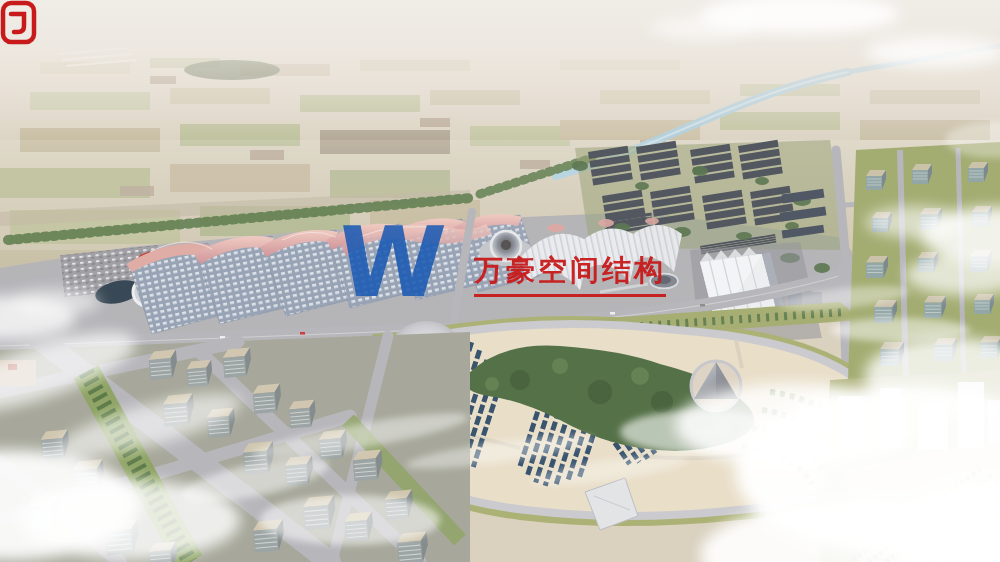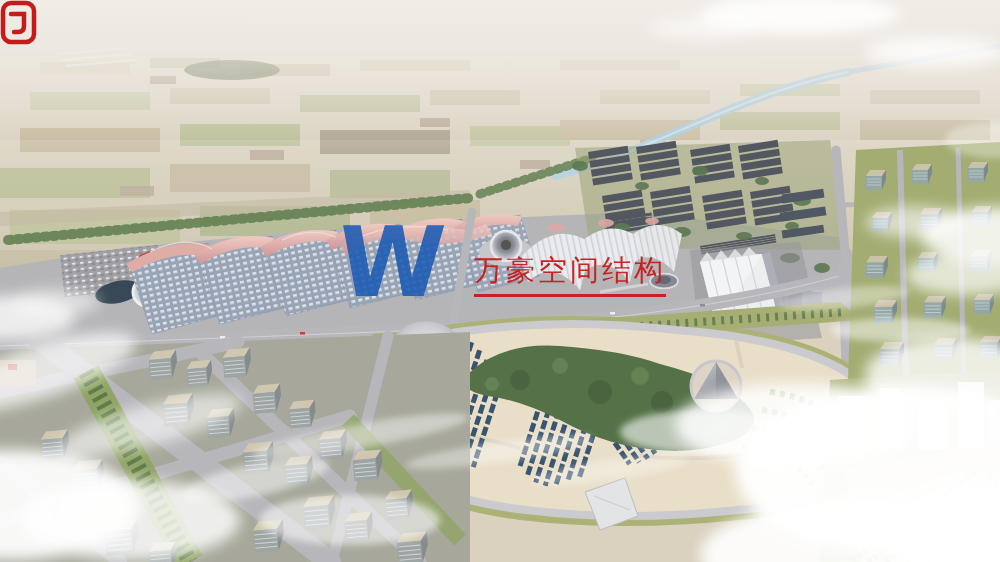--- a/index.html
+++ b/index.html
@@ -19,21 +19,21 @@
 
   
   .wm{position:absolute;pointer-events:none;}
   .wm-w{left:338px;top:220px;width:110px;height:92px;
         font-family:"DejaVu Sans",sans-serif;font-weight:bold;font-size:97px;line-height:86px;
         color:var(--logo_blue,#1b5ab2);opacity:.88;transform:skewX(-3deg);}
   .wm-emblem{left:364px;top:245px;}
   .wm-logotext{left:315px;top:287px;font-weight:bold;font-size:23px;letter-spacing:9px;
         color:var(--logo_blue,#1b5ab2);opacity:.8;}
   .wm-cn{left:474px;top:251px;font-family:"Liberation Serif","DejaVu Serif",serif;
-        font-weight:normal;font-size:29px;letter-spacing:3px;color:var(--watermark_red,#c81a1a);
+        font-weight:bold;font-size:29px;letter-spacing:3px;color:var(--watermark_red,#c81a1a);
         border-bottom:3px solid var(--watermark_red,#c81a1a);padding-bottom:3px;opacity:.95;}
   .wm-url{left:437px;top:288px;font-family:"Liberation Serif","DejaVu Serif",serif;
         font-weight:bold;font-size:31px;letter-spacing:1px;color:var(--watermark_red,#c81a1a);opacity:.95;}
 </style>
 </head>
 <body>
 
 <div class="stage">
 
 <svg width="1000" height="562" viewBox="0 0 1000 562">

